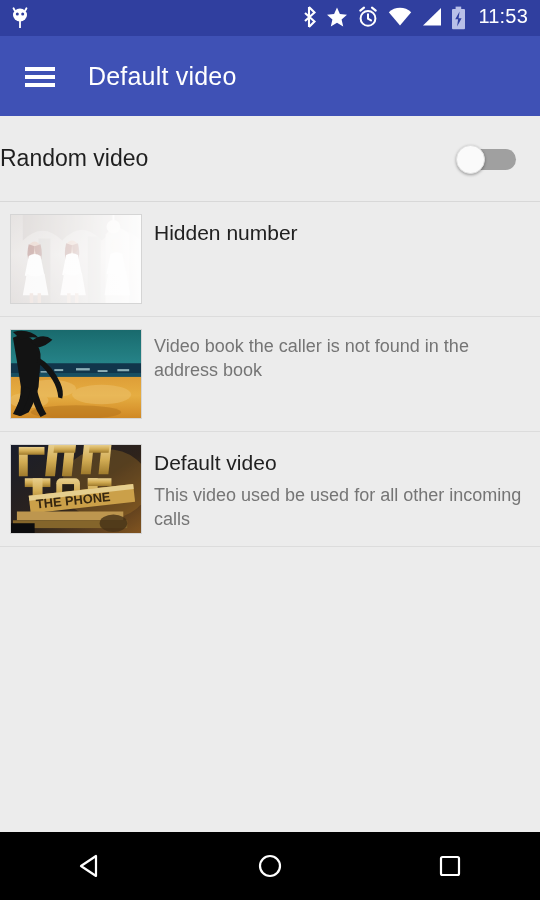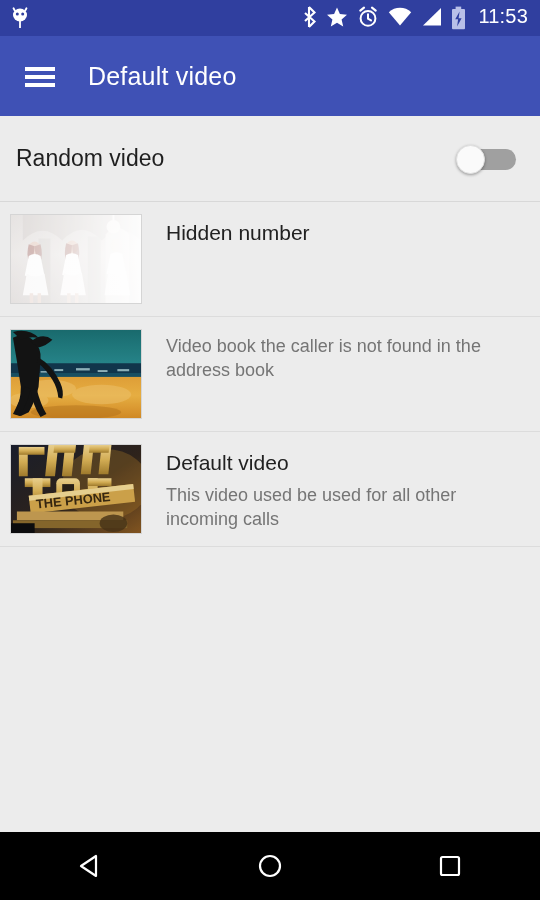--- a/index.html
+++ b/index.html
@@ -40,21 +40,21 @@
   .hamburger span:nth-child(3){ top:25px; }
   .app-title {
     color:#FFFFFF; font-size:25px; font-weight:400;
     margin-left:30px; letter-spacing:0.2px;
   }
 
   
   .switch-row {
     height:86px; background:#ECECEC;
     display:flex; align-items:center; justify-content:space-between;
-    padding:0 24px 0 16px;
+    padding:0 24px 0 0;
     border-bottom:1px solid #D8D8D8;
   }
   .switch-label { font-size:23px; color:#1f1f1f; font-weight:400; }
   .switch {
     position:relative; width:60px; height:28px; cursor:pointer;
   }
   .switch .track {
     position:absolute; right:0; top:4px;
     width:48px; height:21px; border-radius:11px; background:#A0A0A0;
   }
@@ -73,21 +73,21 @@
     padding:12px 16px 12px 10px;
     border-bottom:1px solid #DCDCDC;
     background:#ECECEC; cursor:pointer;
   }
   .thumb-box {
     width:132px; height:90px; flex:0 0 132px;
     border:1px solid #D5D5D5; overflow:hidden;
     position:relative; background:#ccc;
   }
   .thumb-box svg { display:block; width:100%; height:100%; }
-  .item-text { padding-left:24px; padding-top:6px; flex:1; min-width:0; }
+  .item-text { padding-left:12px; padding-top:6px; flex:1; min-width:0; }
   .item-title {
     font-size:21px; color:#212121; font-weight:400;
     line-height:1.25; margin-bottom:8px;
   }
   .item-sub {
     font-size:18px; color:#757575; font-weight:400; line-height:1.32;
   }
 
   
   .filler { background:#ECECEC; }

